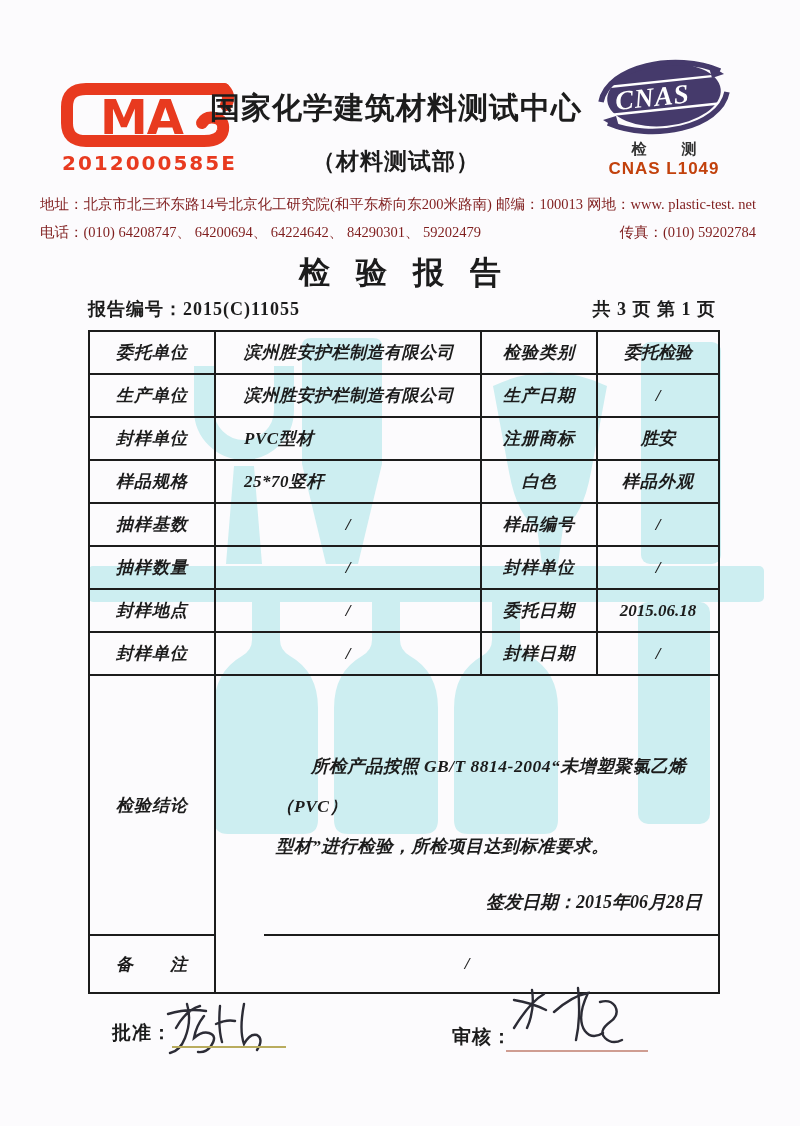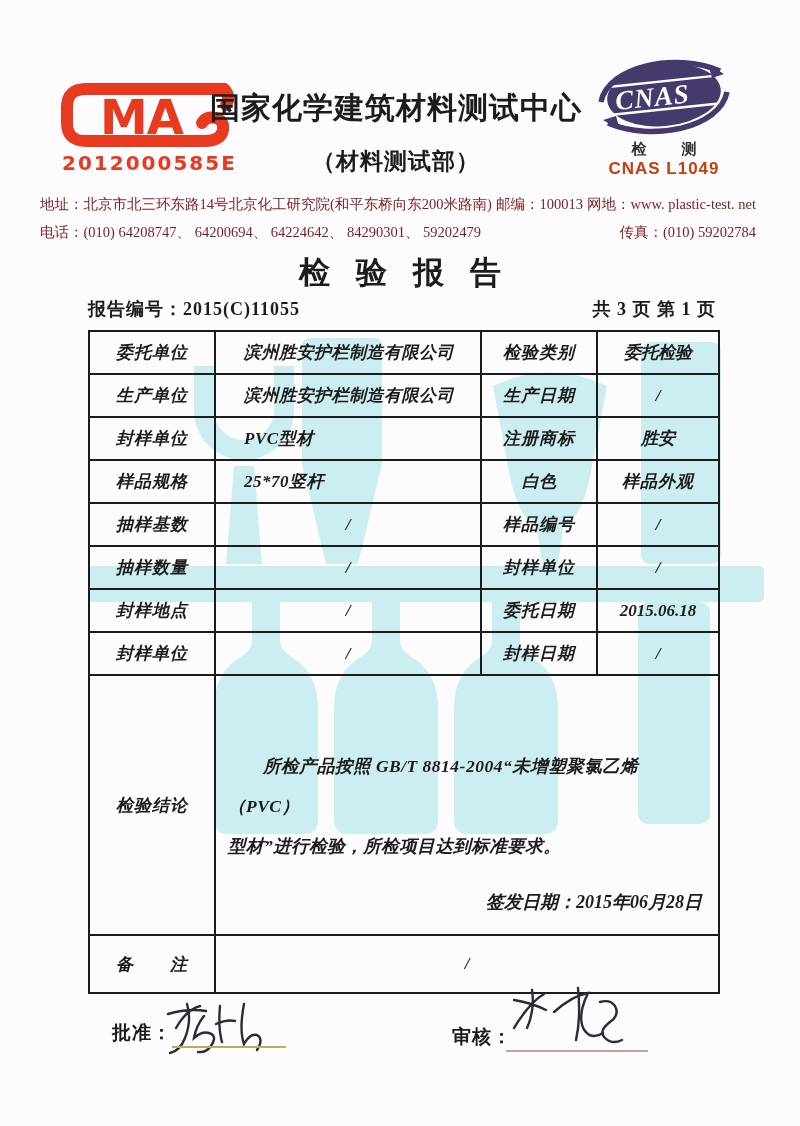--- a/index.html
+++ b/index.html
@@ -44,21 +44,21 @@
 
   
   .grid{left:88px;top:330px;display:grid;grid-template-columns:126px 266px 116px 122px;
         grid-template-rows:repeat(8,43px) 260px 58px;border-top:2px solid var(--ink);
         border-left:2px solid var(--ink);width:630px;font-style:italic;}
   .cell{border-right:2px solid var(--ink);border-bottom:2px solid var(--ink);box-sizing:border-box;
         display:flex;align-items:center;font-size:17px;font-weight:bold;background:transparent;}
   .lab{justify-content:center;letter-spacing:1px;}
   .val.c{justify-content:center;}
   .val.l{justify-content:flex-start;padding-left:28px;letter-spacing:0.5px;}
-  .concl-val{grid-column:2 / 5;display:block;position:relative;padding:70px 14px 0 12px;}
+  .concl-val{grid-column:2 / 5;display:block;position:relative;padding:70px 14px 0 12px;margin-left:48px;}
   .concl-p{font-size:17.5px;line-height:40px;letter-spacing:0.5px;}
   .concl-p .indent{text-indent:2em;}
   .sign-date{position:absolute;right:16px;bottom:20px;font-size:18px;font-weight:bold;}
   .remark-val{grid-column:2 / 5;}
 
   
   .sig-label{font-size:19px;font-weight:bold;letter-spacing:1px;}
   .sig-approve{left:112px;top:1020px;}
   .sig-review{left:452px;top:1024px;}
   .sig-svg{position:absolute;}

